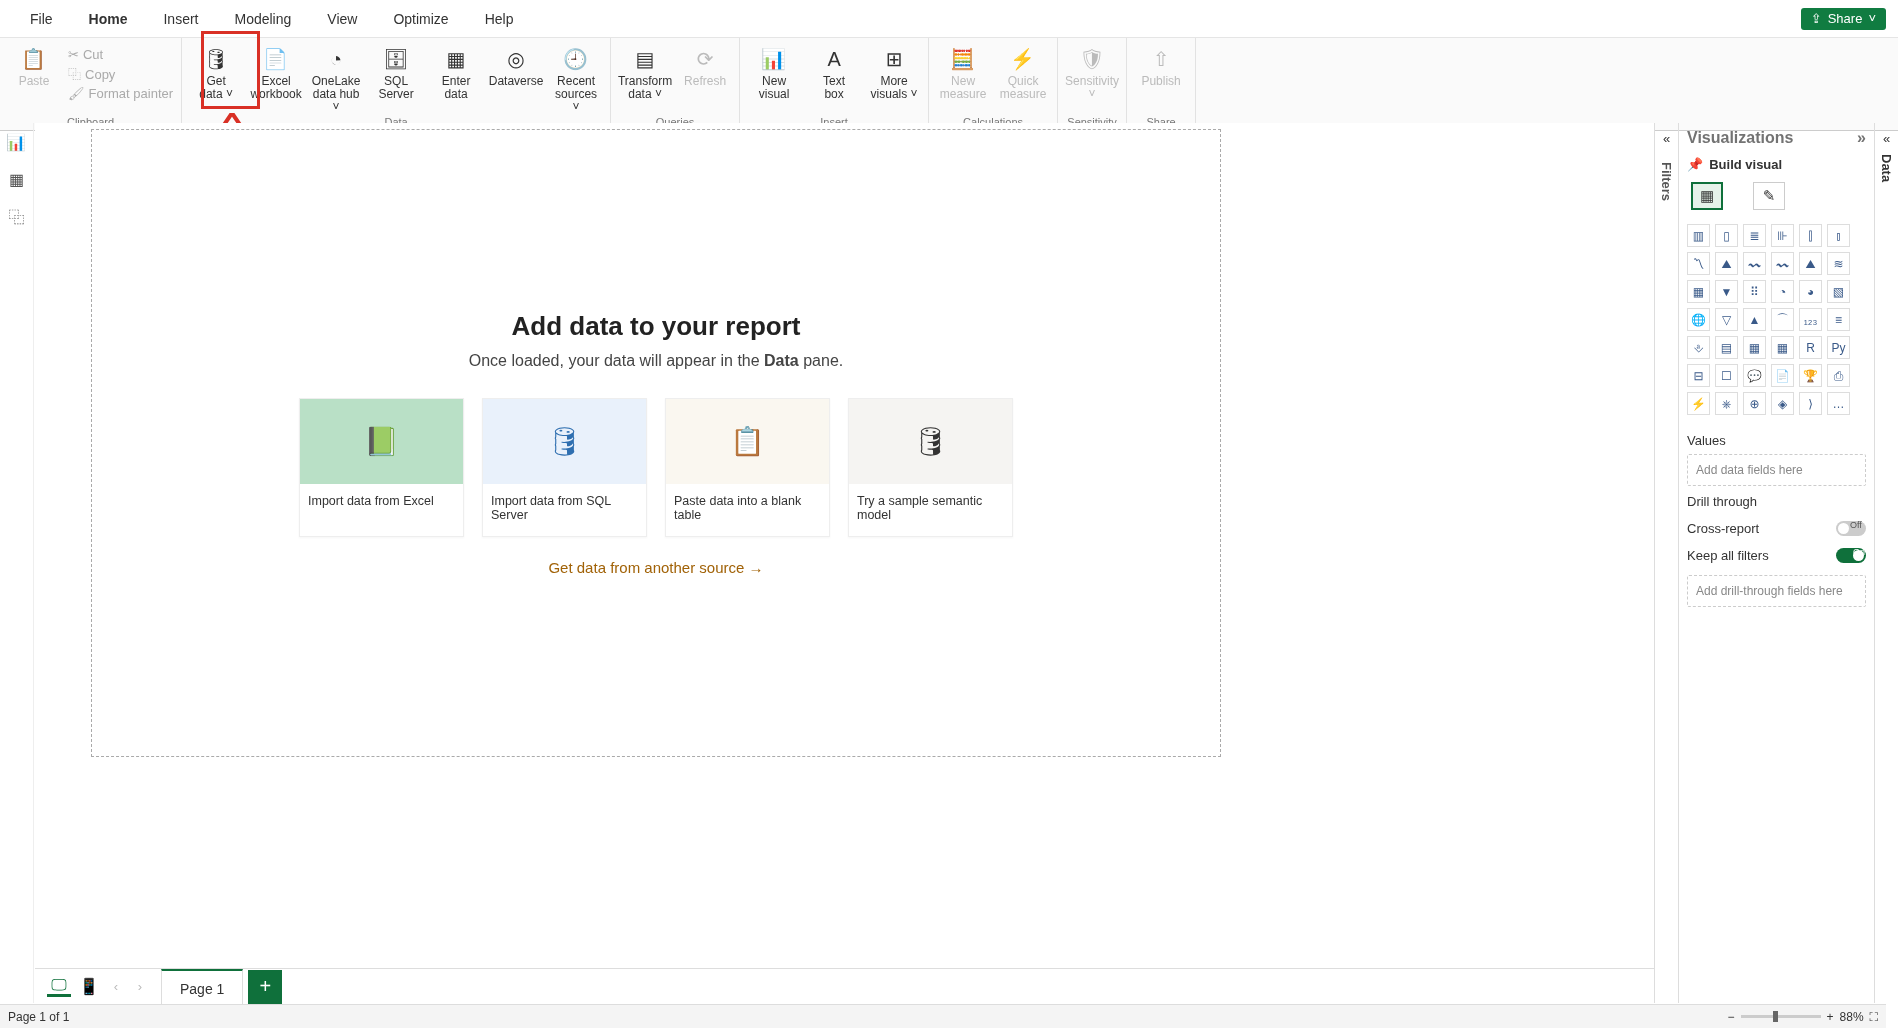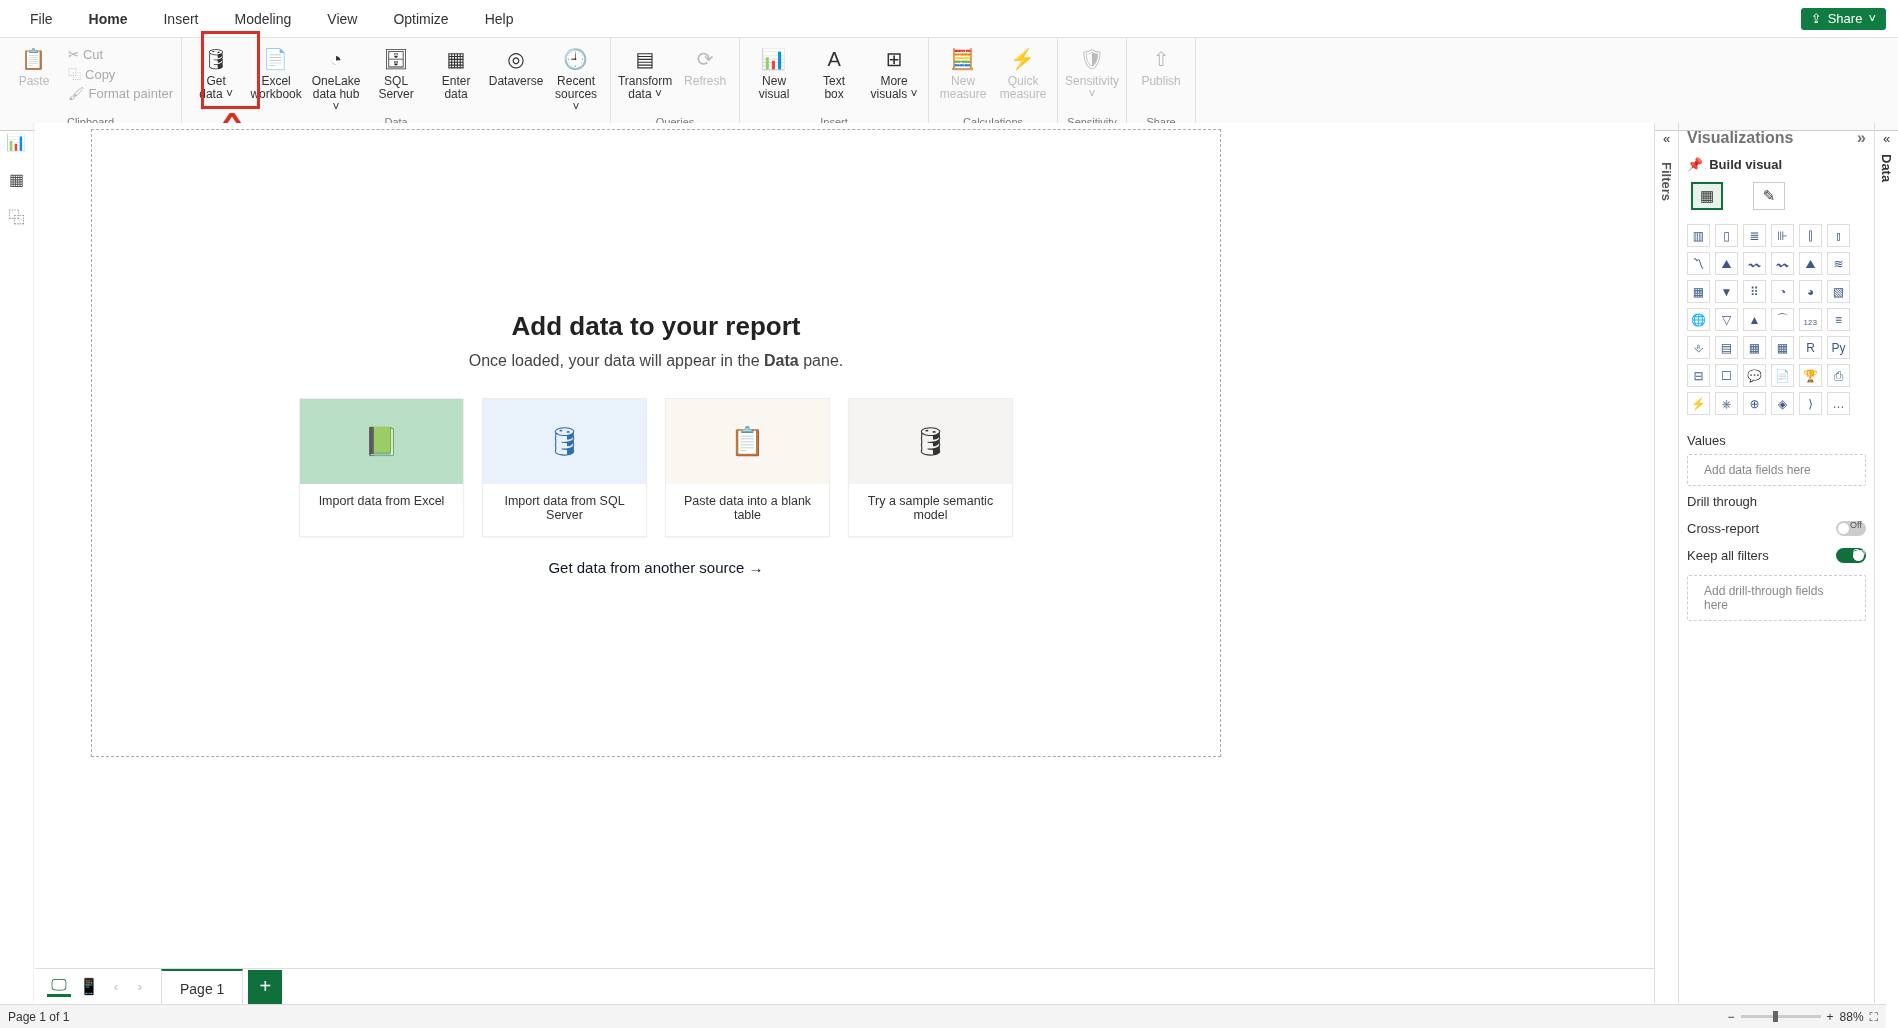--- a/index.html
+++ b/index.html
@@ -31,26 +31,26 @@
 
 
 .canvas-wrap { position:absolute; left:35px; top:123px; right:244px; bottom:55px; background:#fff; }
 .canvas { border:1px dashed #aaa; margin:6px 0 0 56px; width:1130px; height:628px; display:flex; flex-direction:column; align-items:center; justify-content:center; }
 .canvas h1 { font-size:26px; font-weight:600; color:#222; margin-bottom:10px;text-align:center; }
 .canvas p { font-size:16px; color:#444; margin-bottom:28px; }
 .canvas p b { font-weight:600; }
 .cards { display:flex; gap:18px; }
 .card { width:165px; background:#fff; border:1px solid #eee; box-shadow:0 1px 2px rgba(0,0,0,.04); cursor:pointer; font-size:12.5px; color:#333; }
 .card .cimg { height:85px; display:flex; align-items:center; justify-content:center; font-size:28px; }
-.card .clabel { padding:10px 8px 14px;text-align:center; }
+.card .clabel { padding:10px 8px 14px; }
 .card:nth-child(1) .cimg { background:#b9e0c6; }
 .card:nth-child(2) .cimg { background:#e9f1fb; }
 .card:nth-child(3) .cimg { background:#faf7f0; }
 .card:nth-child(4) .cimg { background:#f5f4f2; }
-.another { margin-top:22px; color:#0f172a; font-size:15px; font-weight:500; cursor:pointer; }
+.another { margin-top:22px; color:#a16207; font-size:15px; font-weight:500; cursor:pointer; }
 
 
 .pagetabs { position:absolute; left:35px; right:244px; bottom:24px; height:36px; display:flex; align-items:center; gap:6px; border-top:1px solid #ddd; padding-left:12px; }
 .pv { width:24px; text-align:center; font-size:16px; color:#555; cursor:pointer; }
 .pv.active { border-bottom:3px solid #0f703b; color:#0f703b; }
 .arrow { width:18px; text-align:center; color:#bbb; cursor:pointer; }
 .pagetab { padding:0 18px; height:36px; line-height:36px; border-top:2px solid #0f703b; border-right:1px solid #ddd; border-left:1px solid #ddd; background:#fff; margin-left:6px; font-size:14px; }
 .addpage { width:34px; height:34px; background:#0f703b; color:#fff; display:flex; align-items:center; justify-content:center; font-size:20px; margin-left:-1px; cursor:pointer; border:none; }
 
 
@@ -65,21 +65,21 @@
 .collapse-bar .vlabel { writing-mode:vertical-rl; font-size:13px; color:#555; padding-top:6px; font-weight:600; }
 .vizpane { flex:1; border-left:1px solid #ddd; padding:6px 8px; overflow:auto; }
 .vizpane h2 { font-size:16px; font-weight:600; color:#737373; display:flex; align-items:center; justify-content:space-between; padding-bottom:6px; }
 .sub { font-size:13px; color:#333; padding:4px 0 6px; font-weight:600; display:flex; align-items:center; gap:6px; }
 .fmtbtns { display:flex; gap:30px; padding:4px 0 10px 4px; }
 .fmtbtn { width:32px; height:28px; border:1px solid #ccc; display:flex; align-items:center; justify-content:center; font-size:15px; cursor:pointer; }
 .fmtbtn.sel { border:2px solid #0f703b; background:#e6f2ea; }
 .vizgrid { display:flex; flex-wrap:wrap; gap:5px; padding:4px 0 10px; }
 .vizgrid .v { width:23px; height:23px; border:1px solid #ddd; display:flex; align-items:center; justify-content:center; font-size:12px; cursor:pointer; color:#3a5a89; background:#fff; }
 .section-label { font-size:13px; color:#333; padding:8px 0 6px; }
-.fieldwell { border:1px dashed #ccc; padding:8px 16px; font-size:12px; color:#888; border-radius:2px; }
+.fieldwell { border:1px dashed #ccc; padding:8px 8px; font-size:12px; color:#888; border-radius:2px; }
 .toggle-row { display:flex; justify-content:space-between; align-items:center; font-size:13px; padding:6px 0; }
 .toggle { width:30px; height:15px; border-radius:8px; background:#ccc; position:relative; }
 .toggle.on { background:#0f703b; }
 .toggle::after { content:""; position:absolute; width:11px; height:11px; border-radius:50%; background:#fff; top:2px; left:2px; }
 .toggle.on::after { left:17px; }
 .datatab { width:24px; border-left:1px solid #ddd; display:flex; flex-direction:column; align-items:center; padding-top:8px; gap:8px; }
 .datatab .vlabel { writing-mode:vertical-rl; font-size:13px; font-weight:600; }
 svg { display:block; }
 </style>
 </head>

